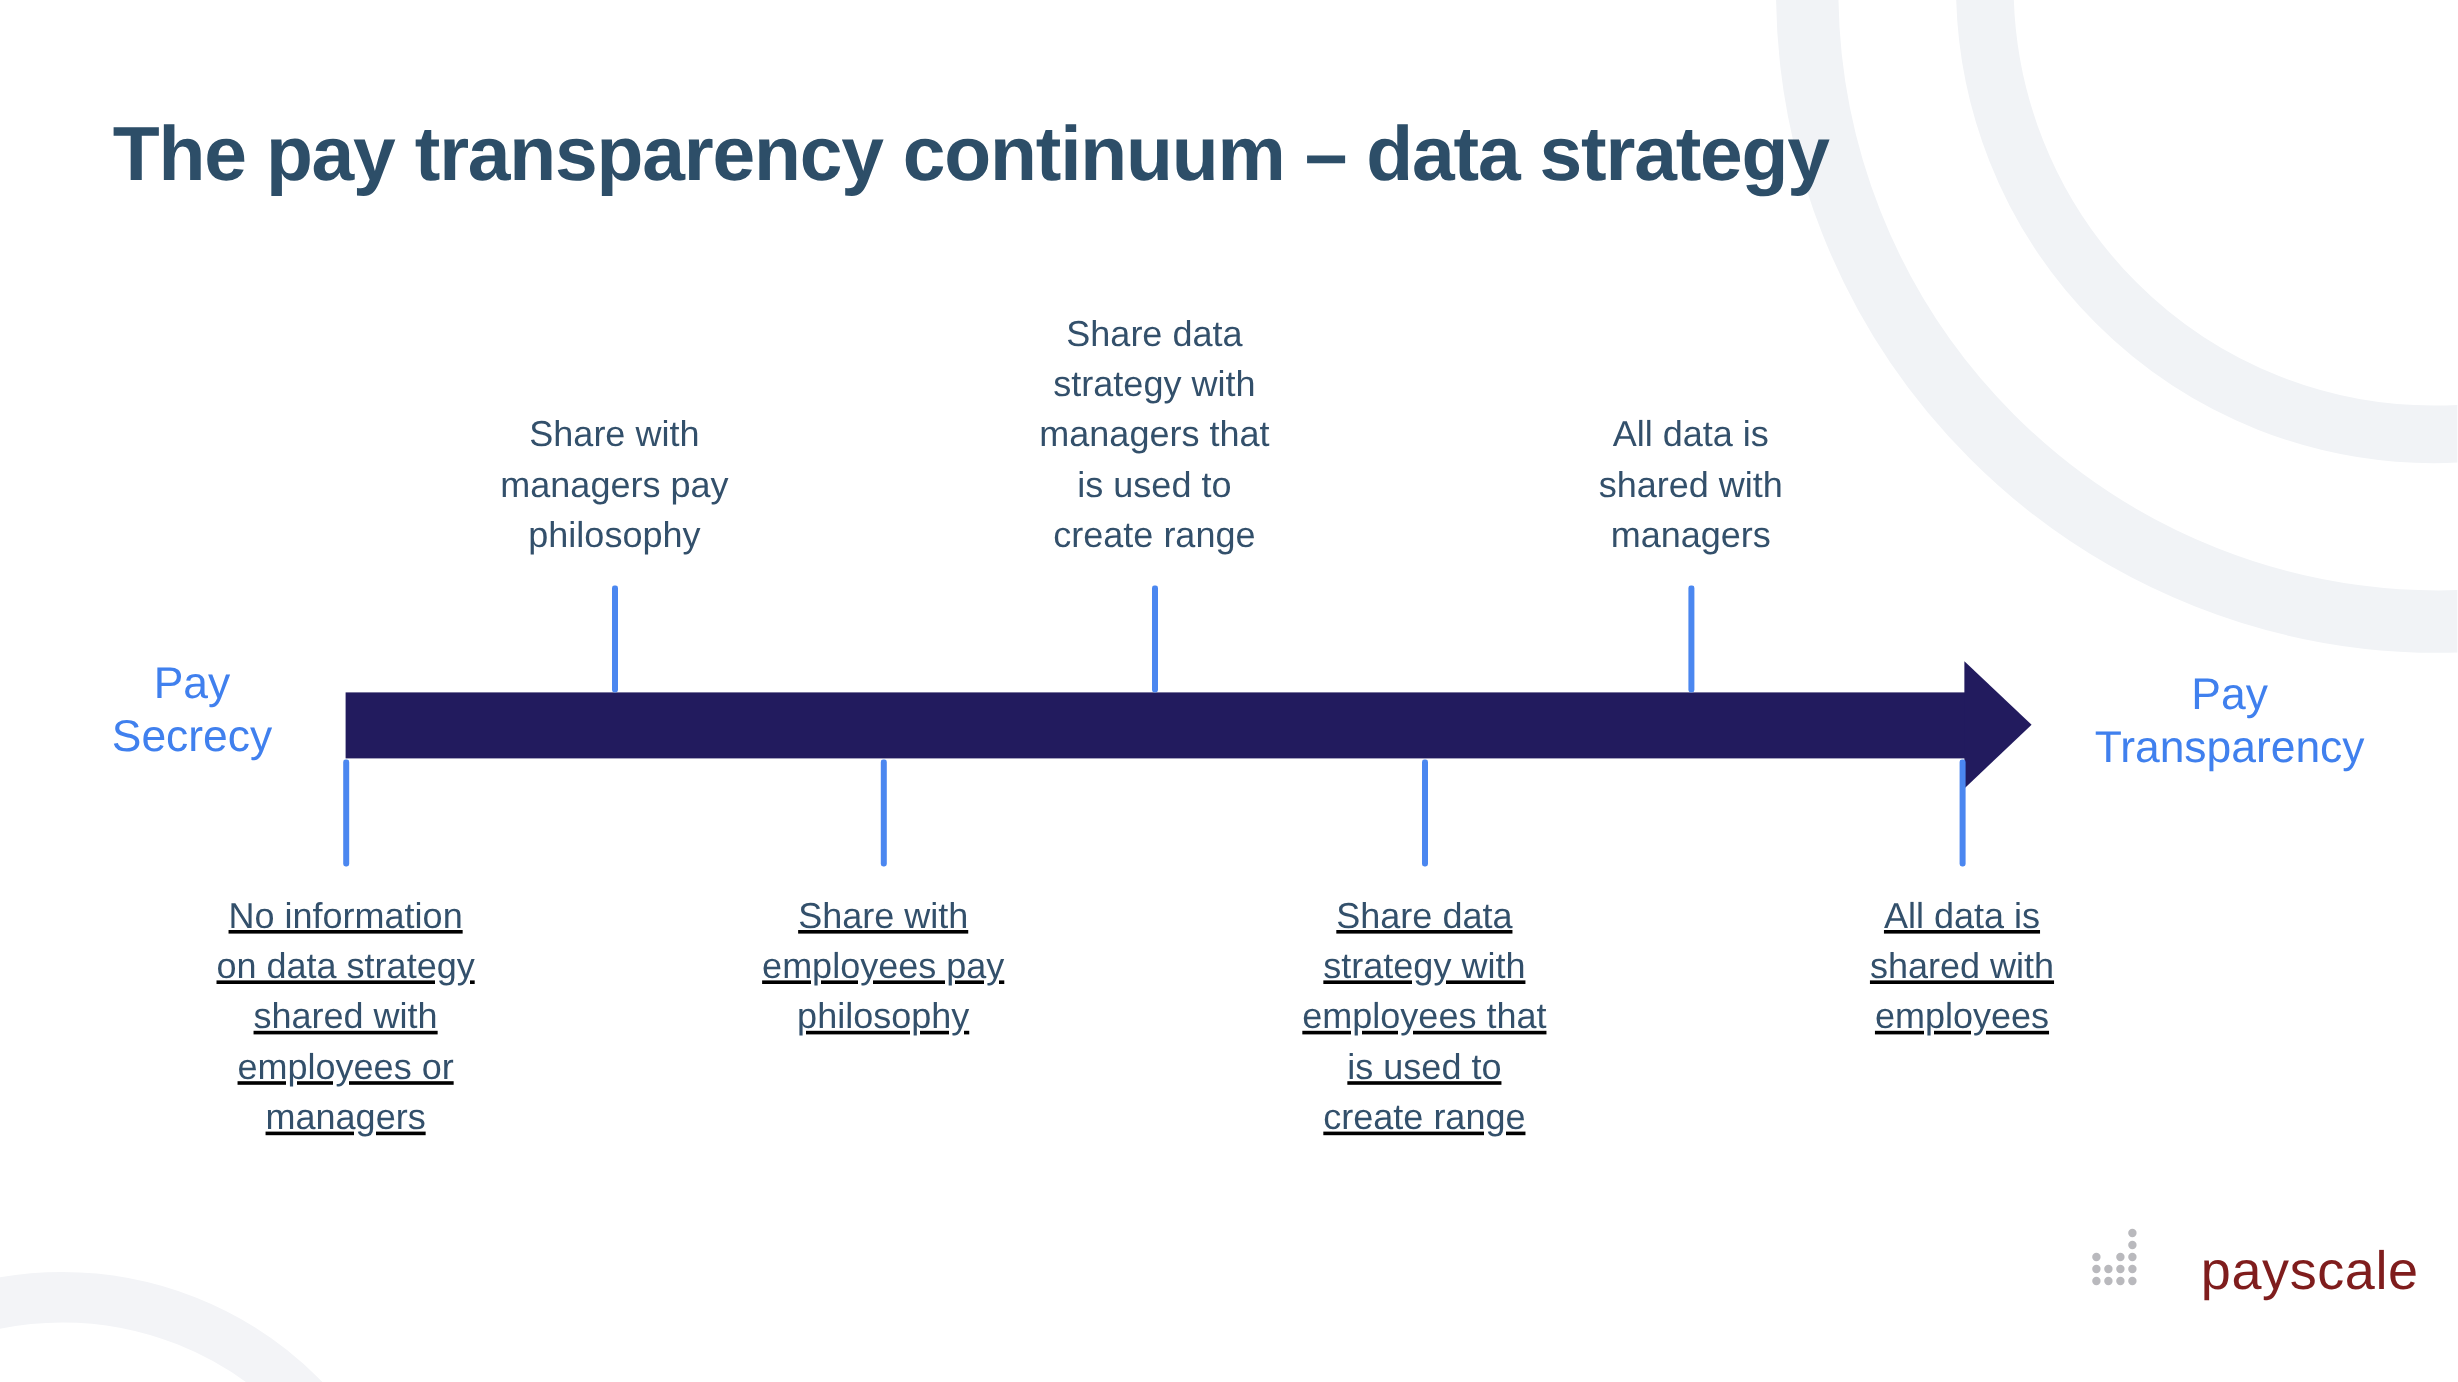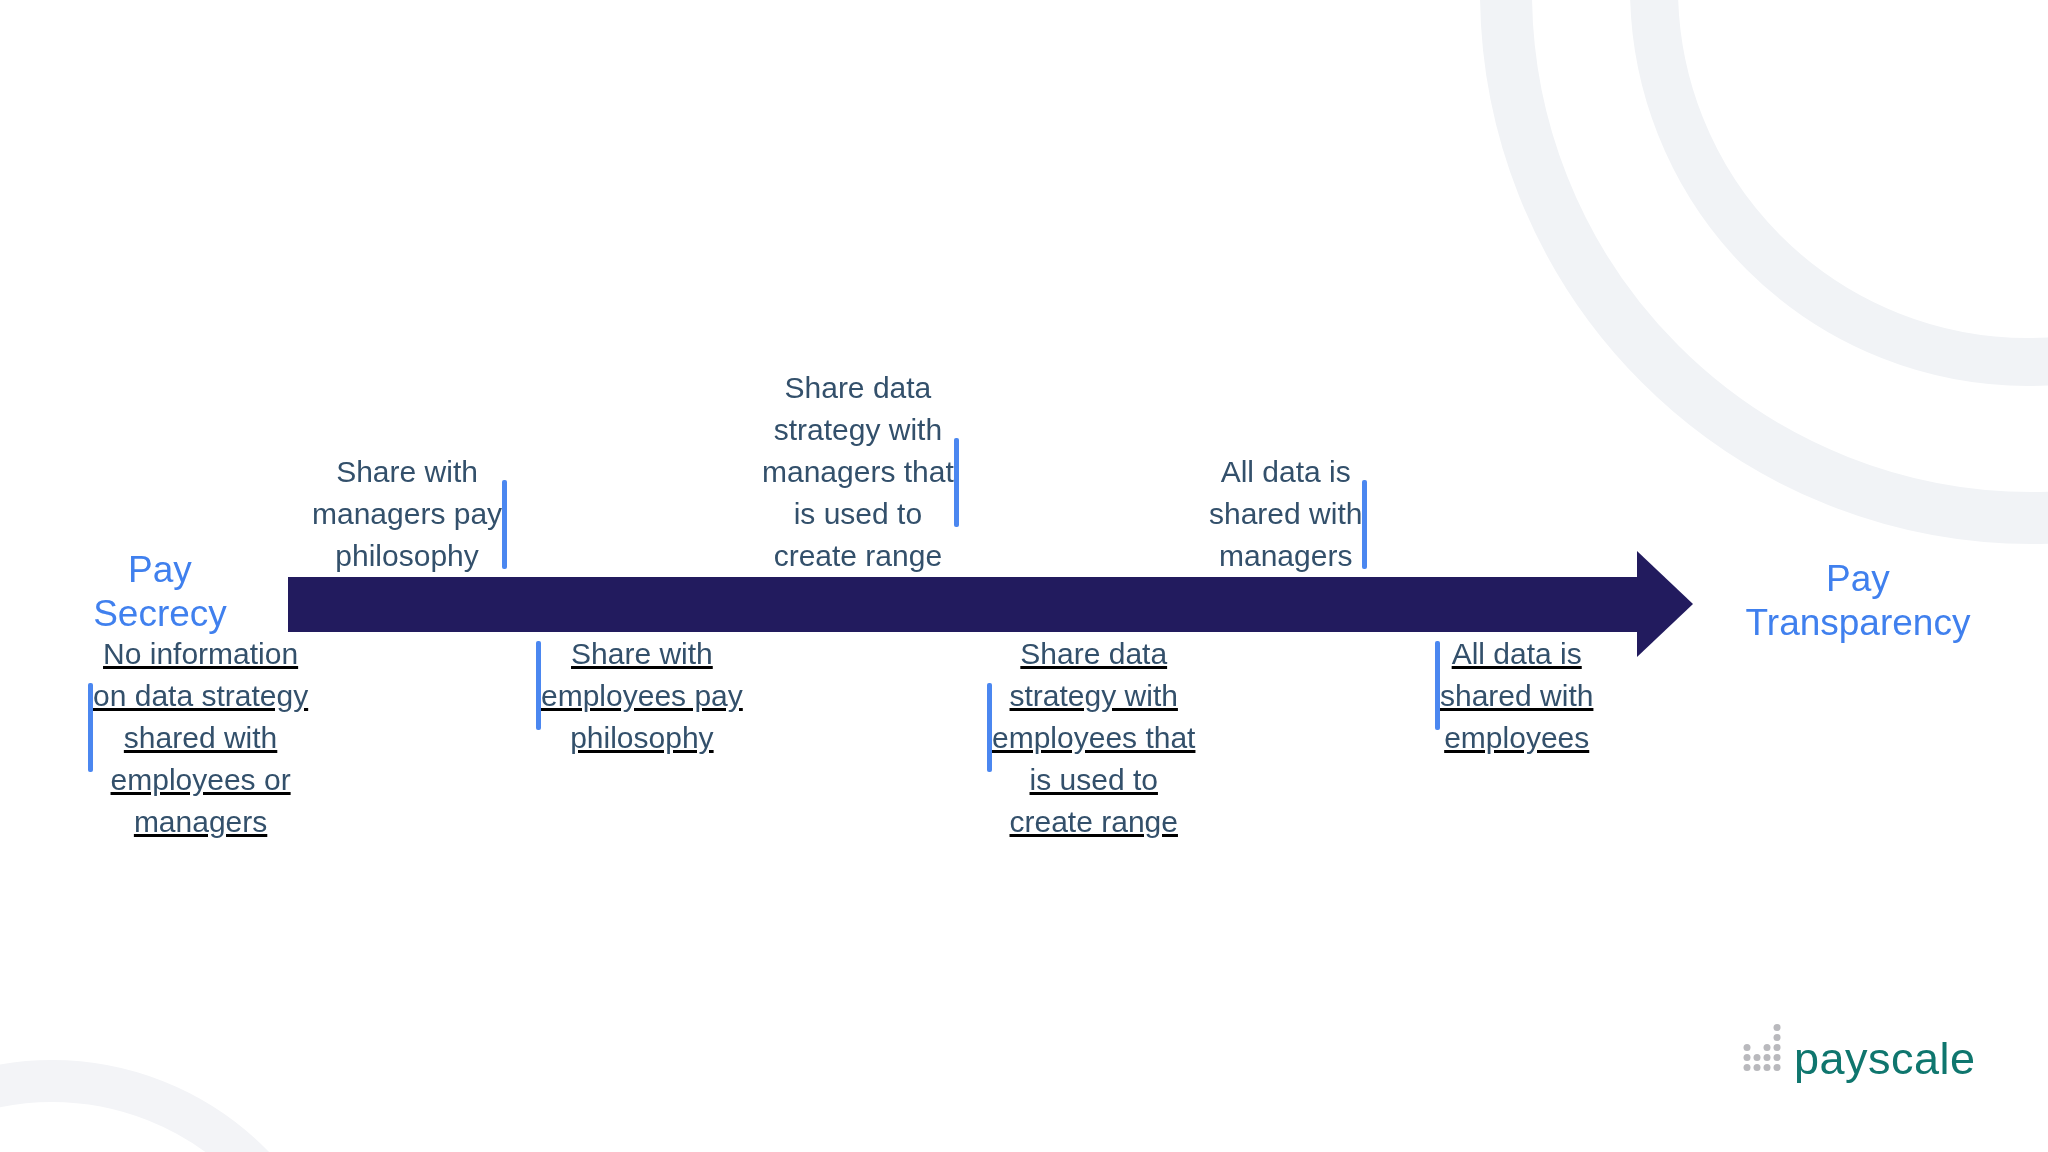--- a/index.html
+++ b/index.html
@@ -71,21 +71,21 @@
     white-space: pre-line;
   }
   .endpoint-left  { left: 10px;   top: 548px; }
   .endpoint-right { left: 1708px; top: 557px; }
 
   
   .milestone {
     position: absolute;
     width: 400px;
     display: flex;
-    flex-direction: row;
+    flex-direction: column;
     align-items: center;
   }
   .milestone-top { bottom: 575px; }   
   .milestone-bottom { top: 633px; text-decoration: underline; }   
 
   .milestone-label {
     font-size: 30px;
     line-height: 42px;
     color: #33506b;
     text-align: center;
@@ -118,33 +118,35 @@
   }
   .logo-dots {
     width: 40px;
     height: 50px;
     margin-right: 12px;
     margin-bottom: 9px;
   }
   .logo-text {
     font-size: 45px;
     line-height: 1;
-    color: #0f766e;
+    color: #7f1d1d;
     letter-spacing: 0.5px;
+    margin-left: 40px;
   }
 </style>
 </head>
 <body>
 
 <div class="slide">
 
   <div class="ring ring-tr-outer"></div>
   <div class="ring ring-tr-inner"></div>
   <div class="ring ring-bl-outer"></div>
 
+  <div class="title">The pay transparency continuum – data strategy</div>
 
   <div class="arrow-body"></div>
   <div class="arrow-head"></div>
 
   <div class="endpoint endpoint-left">Pay
 Secrecy</div>
   <div class="endpoint endpoint-right">Pay
 Transparency</div>
 
   <div class="milestone milestone-top mt-1">

